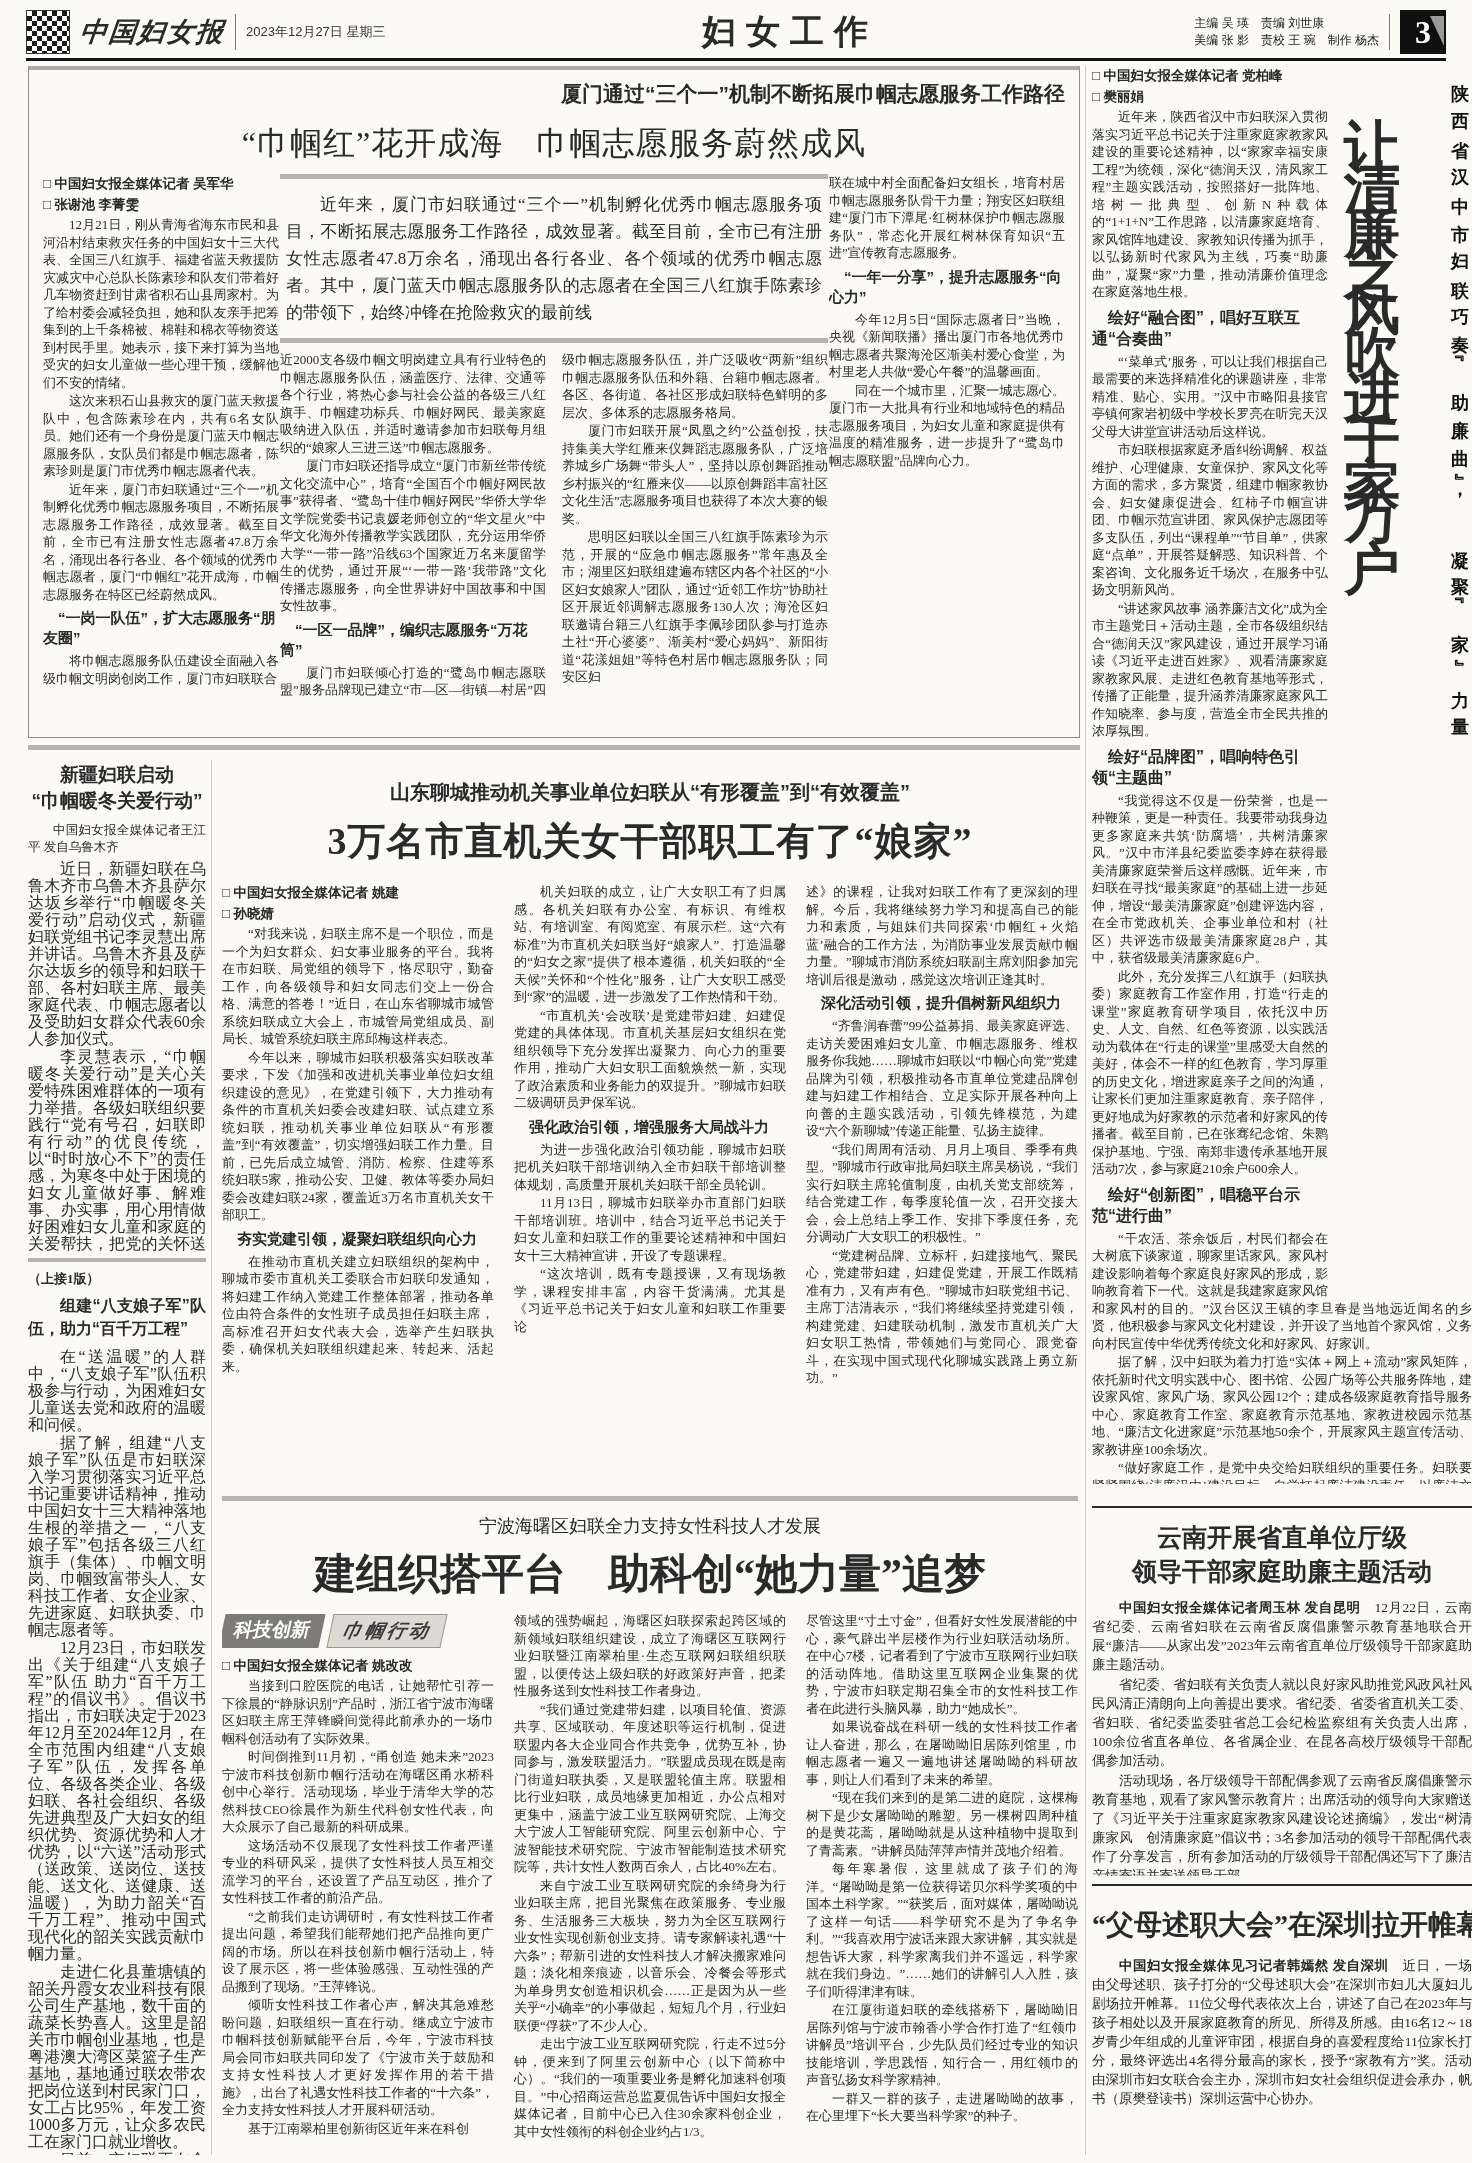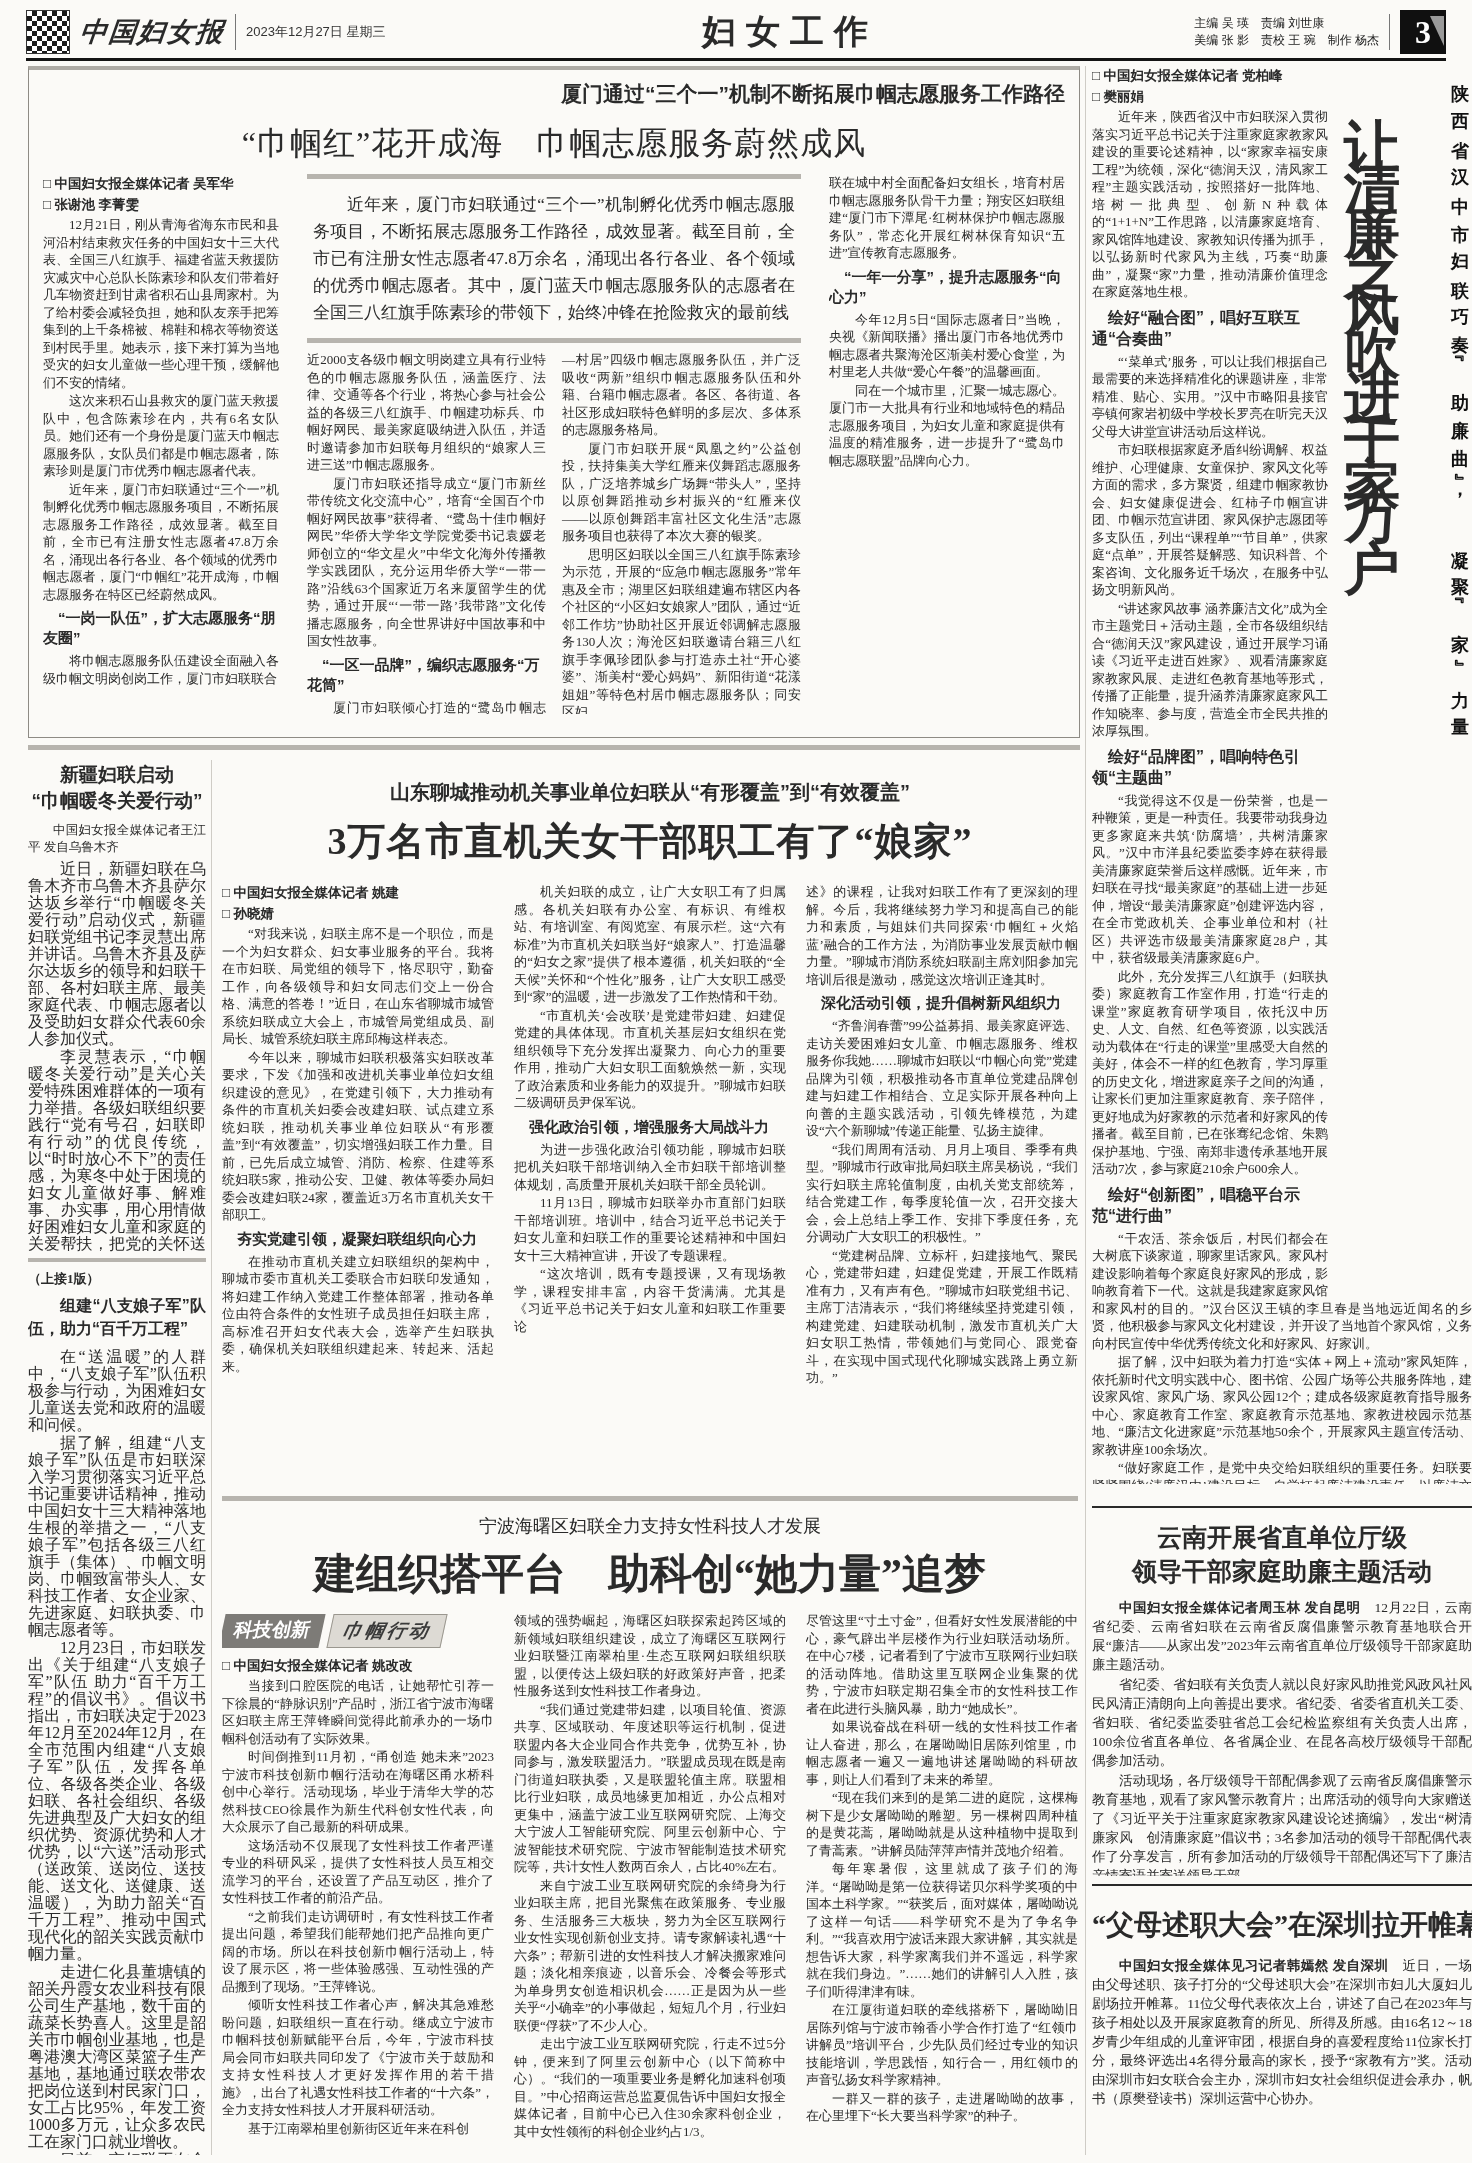--- a/index.html
+++ b/index.html
@@ -25,21 +25,21 @@
            margin:5px 0 4px;text-indent:1em;}
   .byline{font-weight:700;font-size:13.5px;line-height:19px;margin:0 0 2px;}
   .vrule{position:absolute;width:1px;background:#cfccc6;}
   .grayrule{position:absolute;background:#b7b4ae;}
   .blackrule{position:absolute;background:#2a2a2a;}
   
   .xiamen{position:absolute;left:28px;top:66px;width:1052px;height:672px;border:1px solid #8e8b85;border-top:4px solid #aeaba5;
           box-sizing:border-box;padding:8px 14px;overflow:hidden;}
   .x-kicker{text-align:right;font-size:21px;font-weight:700;margin:2px 0 4px;}
   .x-headline{text-align:center;font-size:32px;font-weight:400;letter-spacing:1px;line-height:62px;margin:0 0 0;white-space:nowrap;}
-  .x-row{display:flex;gap:28px;height:540px;overflow:hidden;}
+  .x-row{display:flex;gap:1px;height:540px;overflow:hidden;}
   .x-col{width:236px;flex:none;overflow:hidden;}
   .x-mid{flex:1;display:flex;flex-direction:column;overflow:hidden;}
   .lede{border-top:5px solid #b7b4ae;border-bottom:5px solid #b7b4ae;padding:12px 6px;margin:0 0 8px;
         font-size:17px;line-height:27px;text-indent:2em;text-align:justify;}
   .twocol{columns:2;column-gap:16px;flex:1;overflow:hidden;}
   
   .hanzhong{position:absolute;left:1092px;top:66px;width:380px;height:1418px;overflow:hidden;}
   .hz-vert{float:right;width:132px;height:1228px;margin-left:12px;display:flex;justify-content:space-between;overflow:hidden;}
   .hz-vtitle{writing-mode:vertical-rl;font-size:56px;font-weight:900;line-height:1.15;letter-spacing:42px;padding-top:6px;}
   .hz-vkicker{writing-mode:vertical-rl;font-family:"Liberation Sans","DejaVu Sans",sans-serif;

